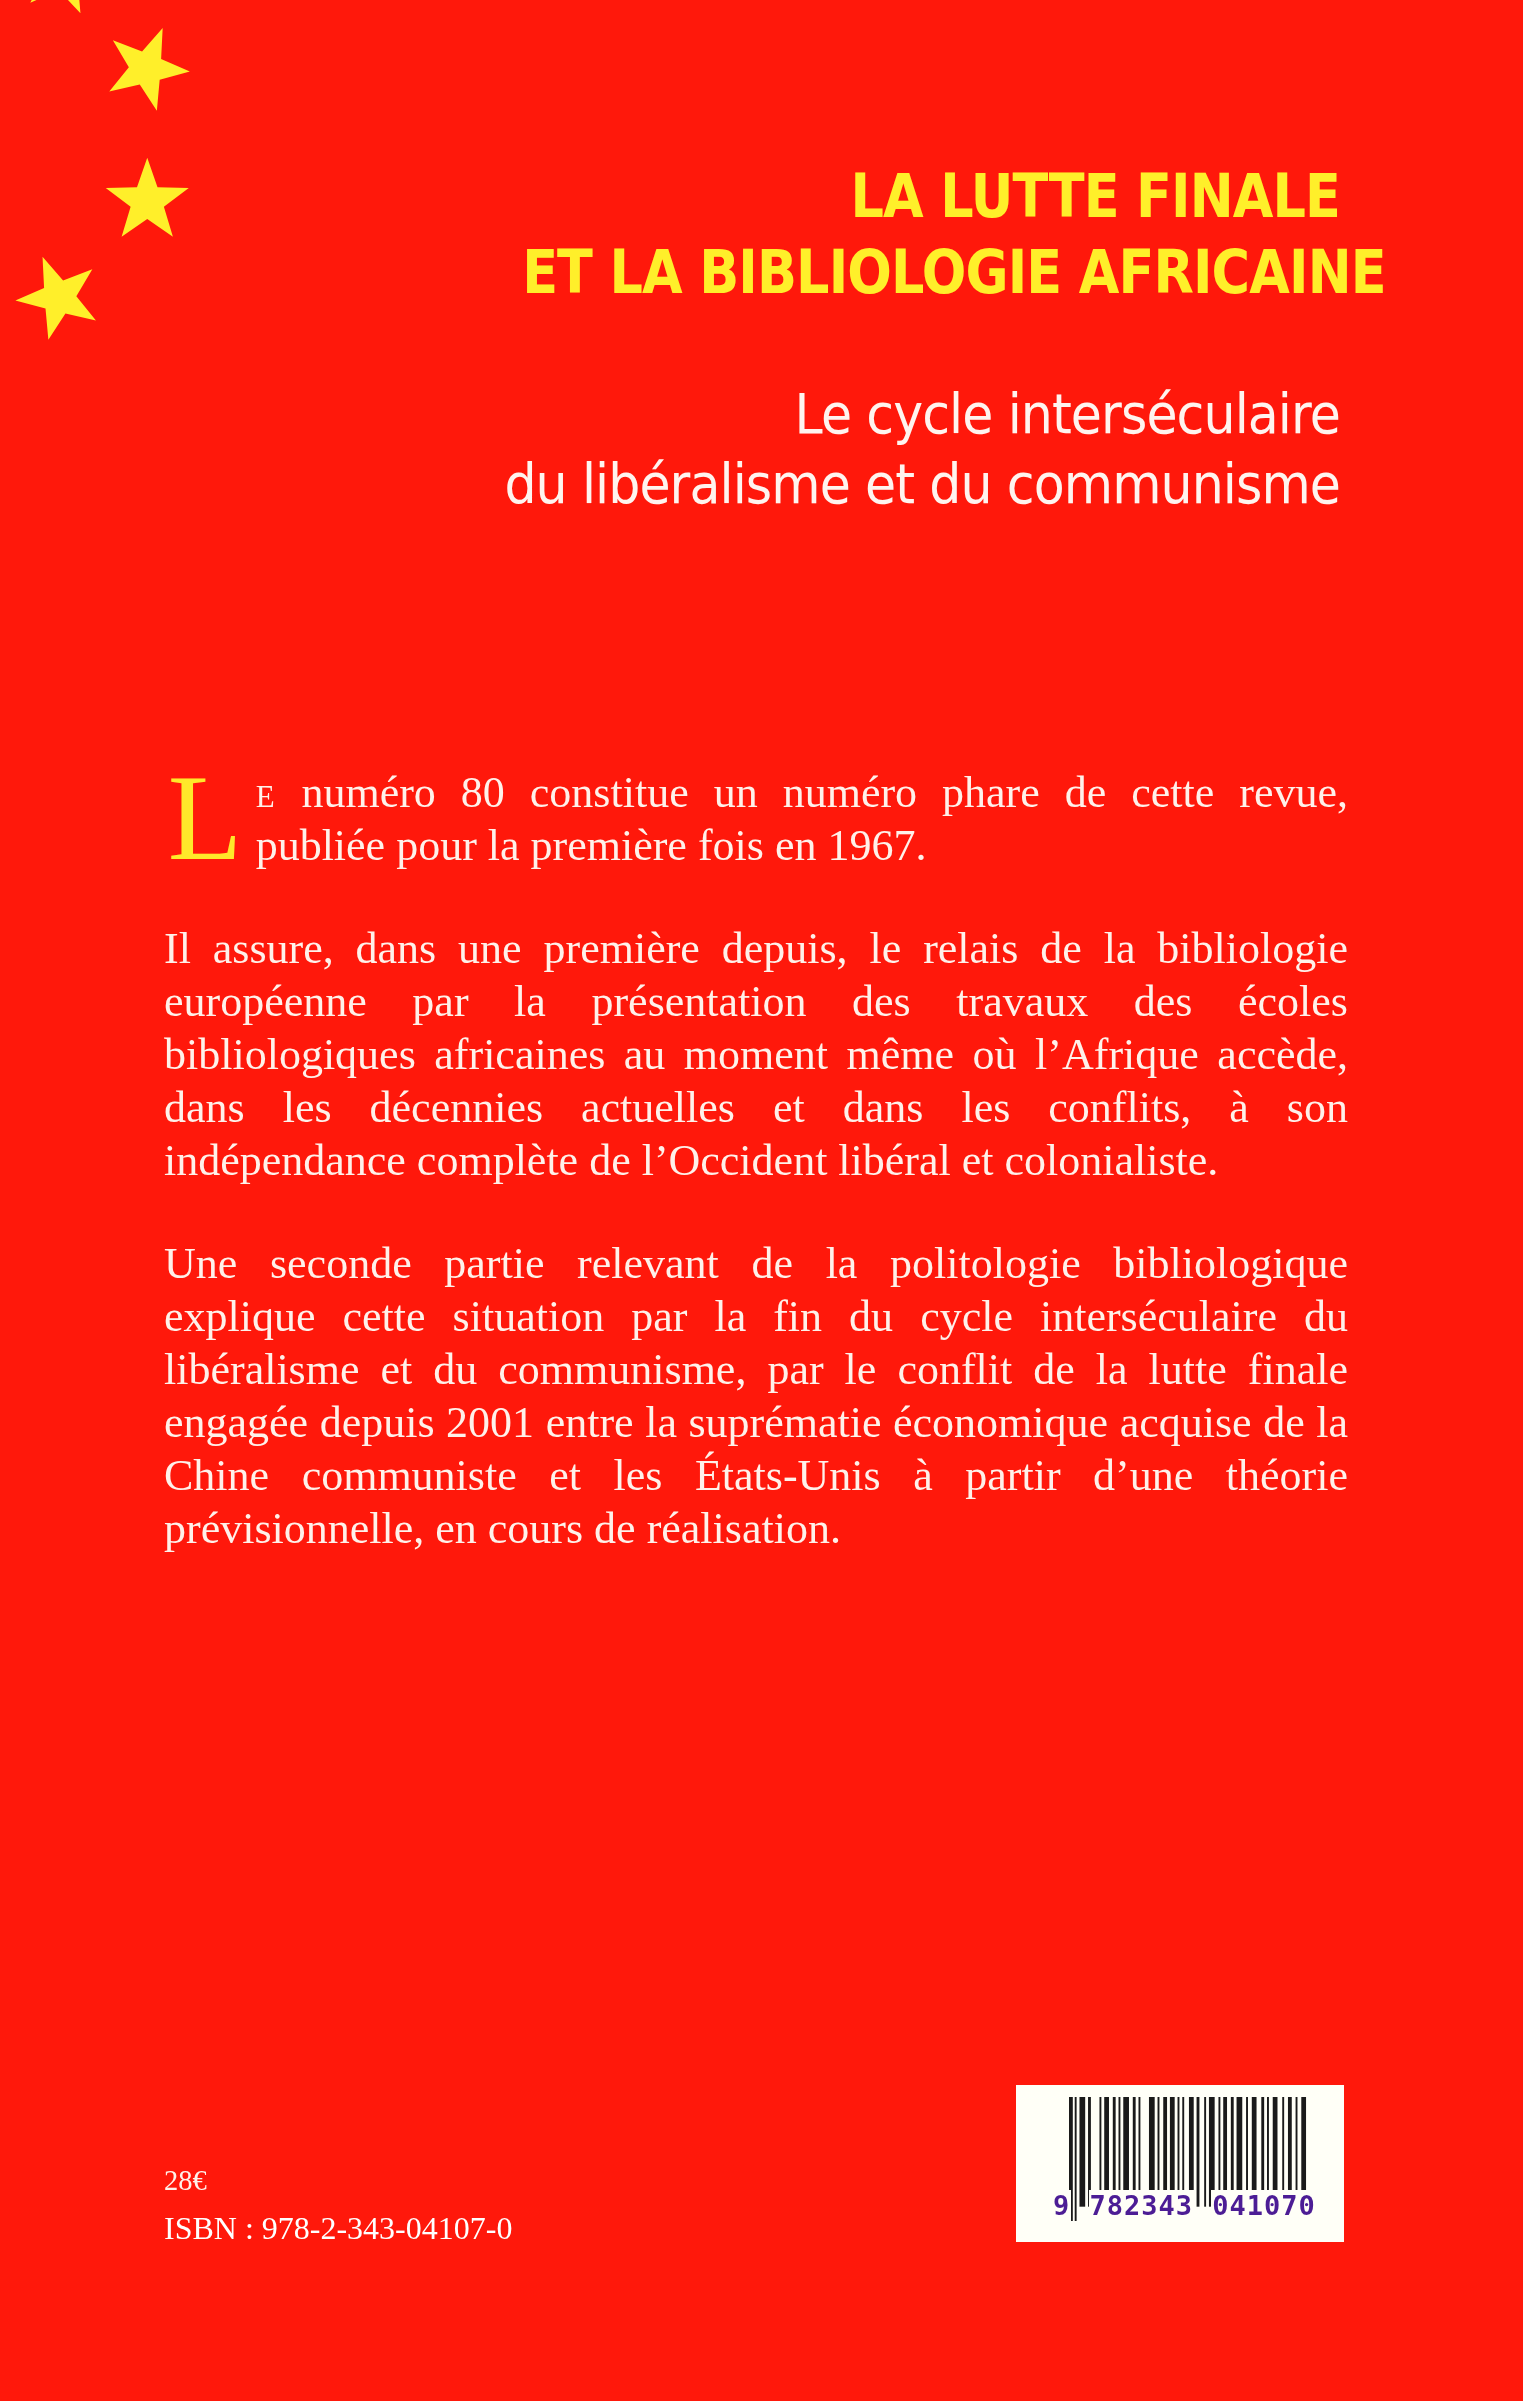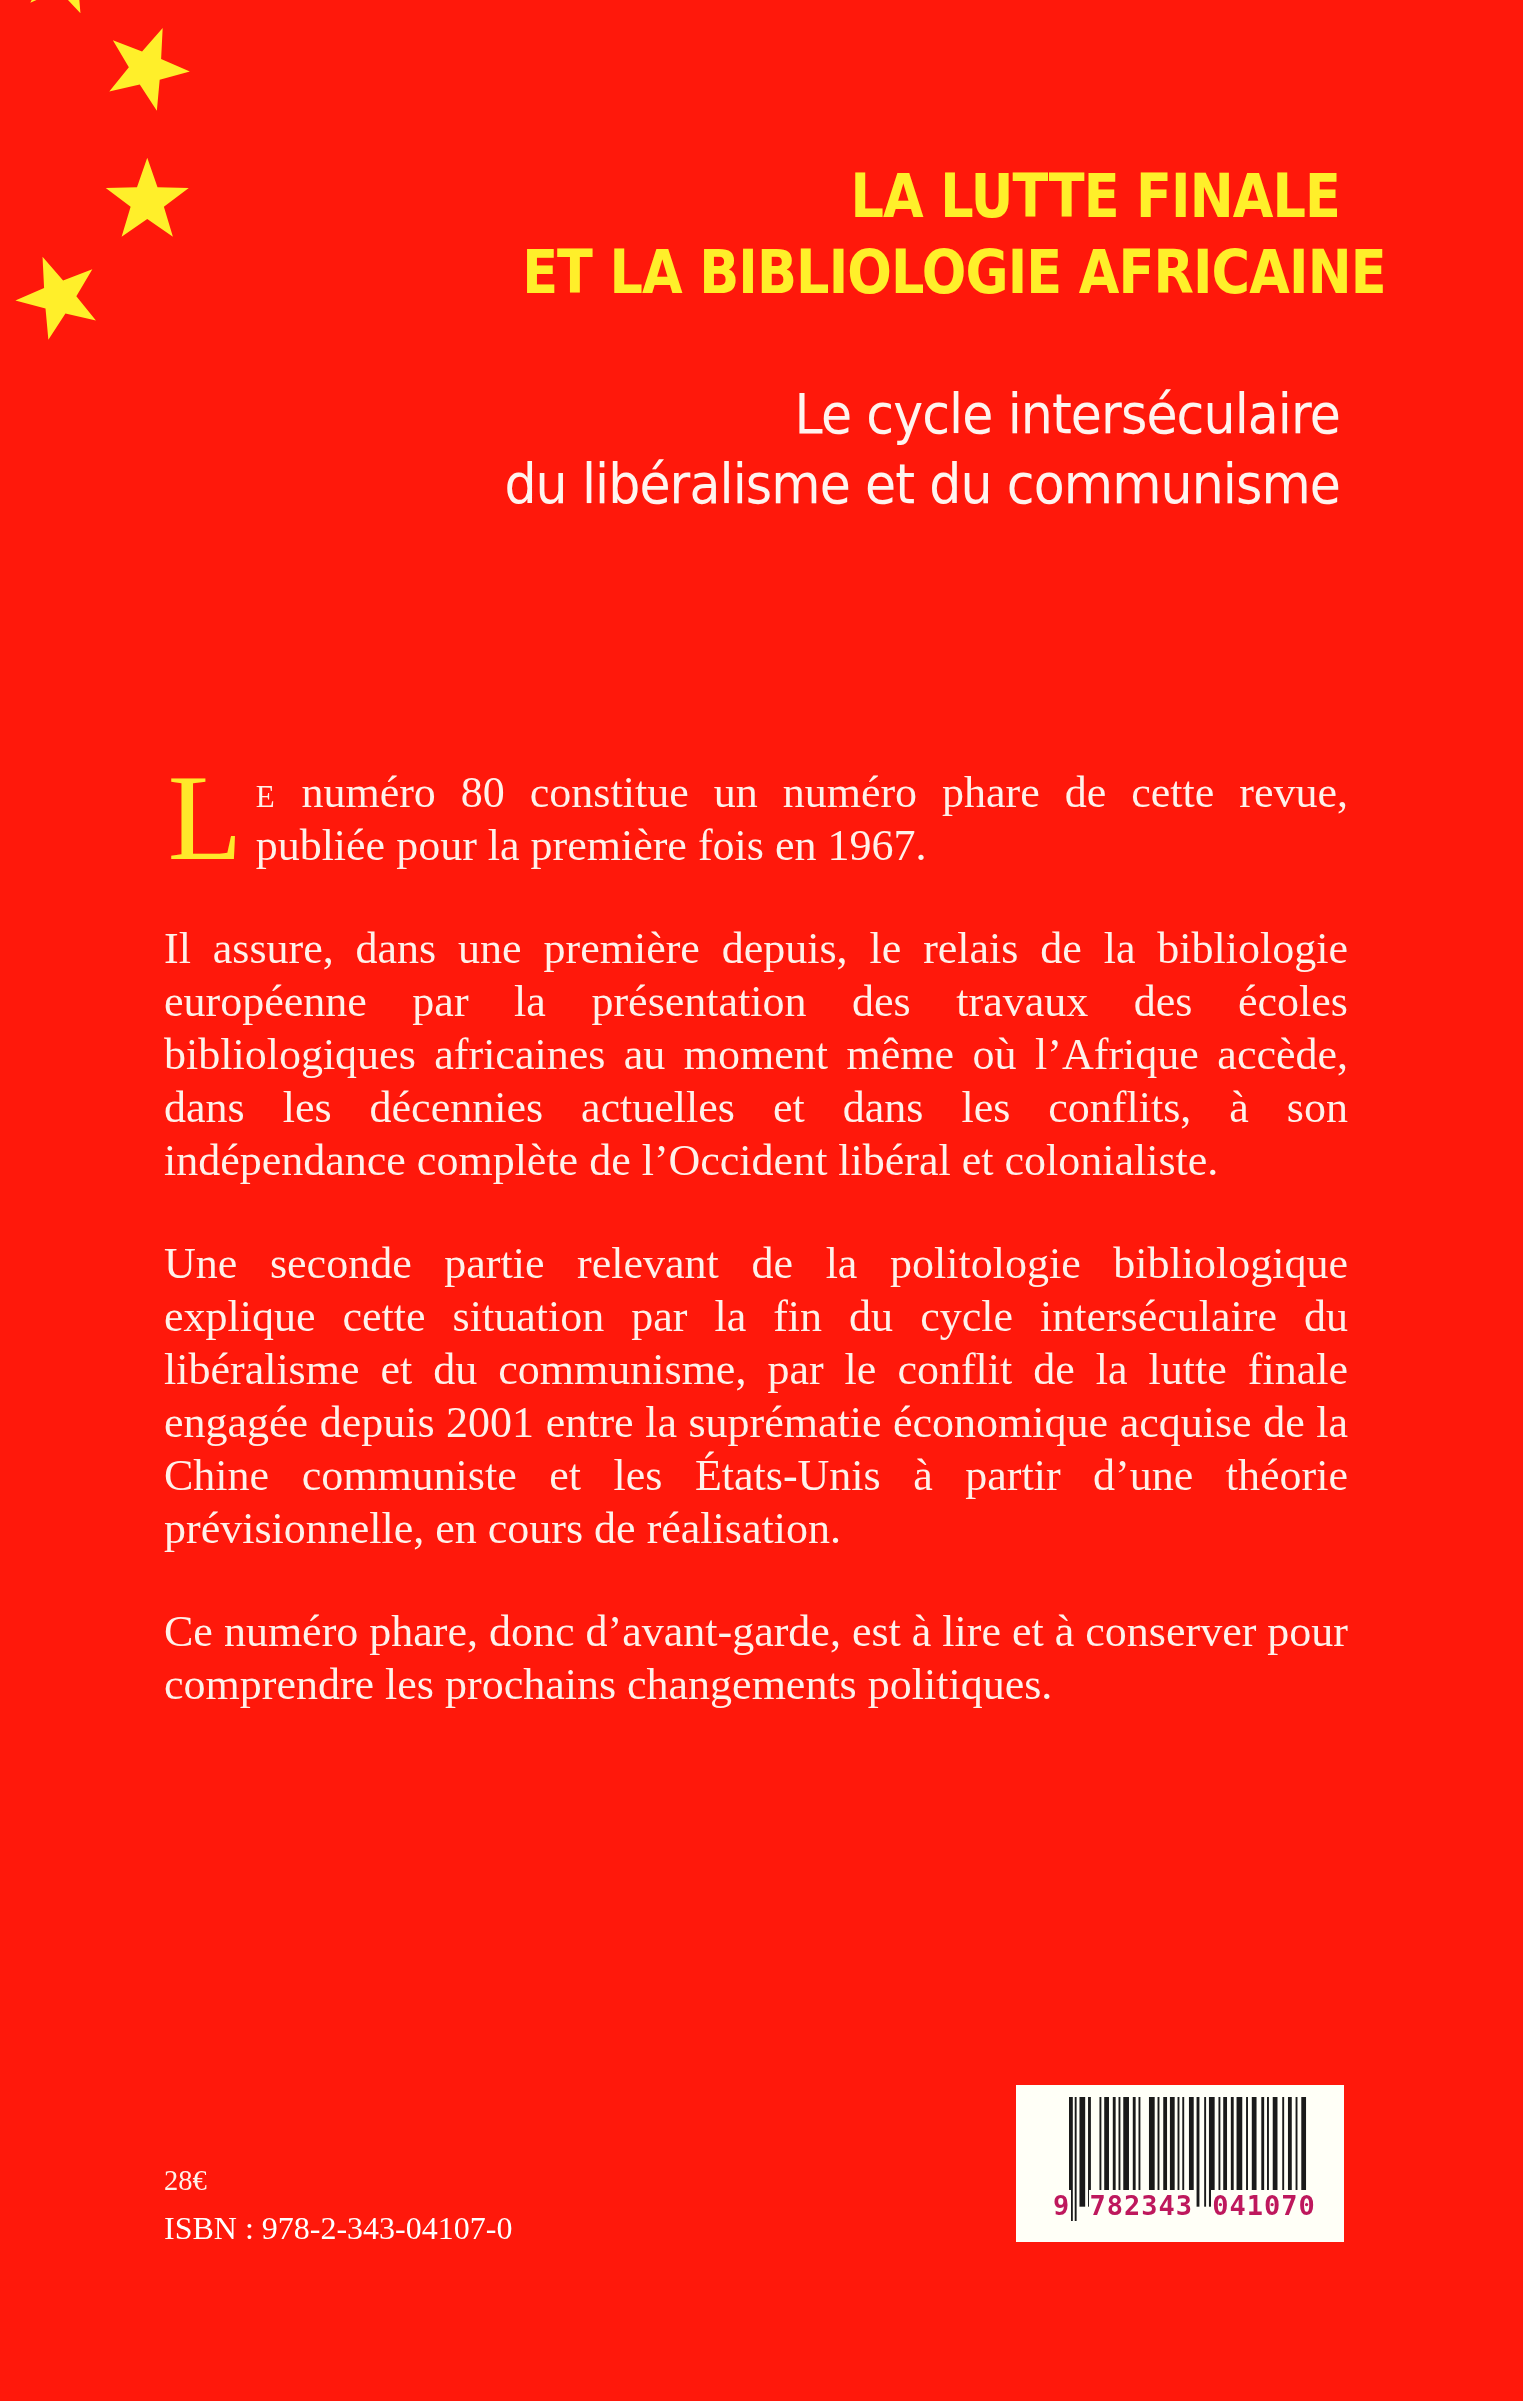--- a/index.html
+++ b/index.html
@@ -46,21 +46,21 @@
     font-family:"Liberation Serif", serif; font-size:32px; line-height:36px;
   }
   .barcode-box {
     position:absolute; left:1016px; top:2085px; width:328px; height:157px;
     background:#fffff7;
   }
   .bars { position:absolute; left:53px; top:12.4px; width:238px; height:124px; }
   .barcode-digits {
     position:absolute; left:36px; top:107px; width:276px;
     font-family:"DejaVu Sans Mono", monospace; font-weight:bold;
-    font-size:27px; line-height:28.5px; color:#be185d; letter-spacing:1px;
+    font-size:27px; line-height:28.5px; color:#4c1d95; letter-spacing:1px;
     white-space:pre;
   }
   .barcode-digits span { background:#fffff7; padding:0 1px; }
 </style>
 </head>
 <body>
 
 <div class="cover">
 
   <svg class="star" style="left:0;top:0" width="247" height="361" viewBox="0 0 260 380">
@@ -79,21 +79,20 @@
 
   <div class="subtitle">
     <div>Le cycle interséculaire</div>
     <div>du libéralisme et du communisme</div>
   </div>
 
   <div class="body">
     <p><span class="dropcap">L</span><span class="smallcaps">e</span><span> numéro 80 constitue un numéro phare de cette revue, publiée pour la première fois en 1967.</span></p>
     <p>Il assure, dans une première depuis, le relais de la bibliologie européenne par la présentation des travaux des écoles bibliologiques africaines au moment même où l’Afrique accède, dans les décennies actuelles et dans les conflits, à son indépendance complète de l’Occident libéral et colonialiste.</p>
     <p>Une seconde partie relevant de la politologie bibliologique explique cette situation par la fin du cycle interséculaire du libéralisme et du communisme, par le conflit de la lutte finale engagée depuis 2001 entre la suprématie économique acquise de la Chine communiste et les États-Unis à partir d’une théorie prévisionnelle, en cours de réalisation.</p>
-    <p>Ce numéro phare, donc d’avant-garde, est à lire et à conserver pour comprendre les prochains changements politiques.</p>
   </div>
 
   <div class="price">28€</div>
   <div class="isbn">ISBN : 978-2-343-04107-0</div>
 
   <div class="barcode-box">
     <svg class="bars" viewBox="0 0 250 130" preserveAspectRatio="none">
       <g fill="#1a1a1a">
         <rect x="0" y="0" width="4" height="130"></rect>
         <rect x="6" y="0" width="2" height="130"></rect>

